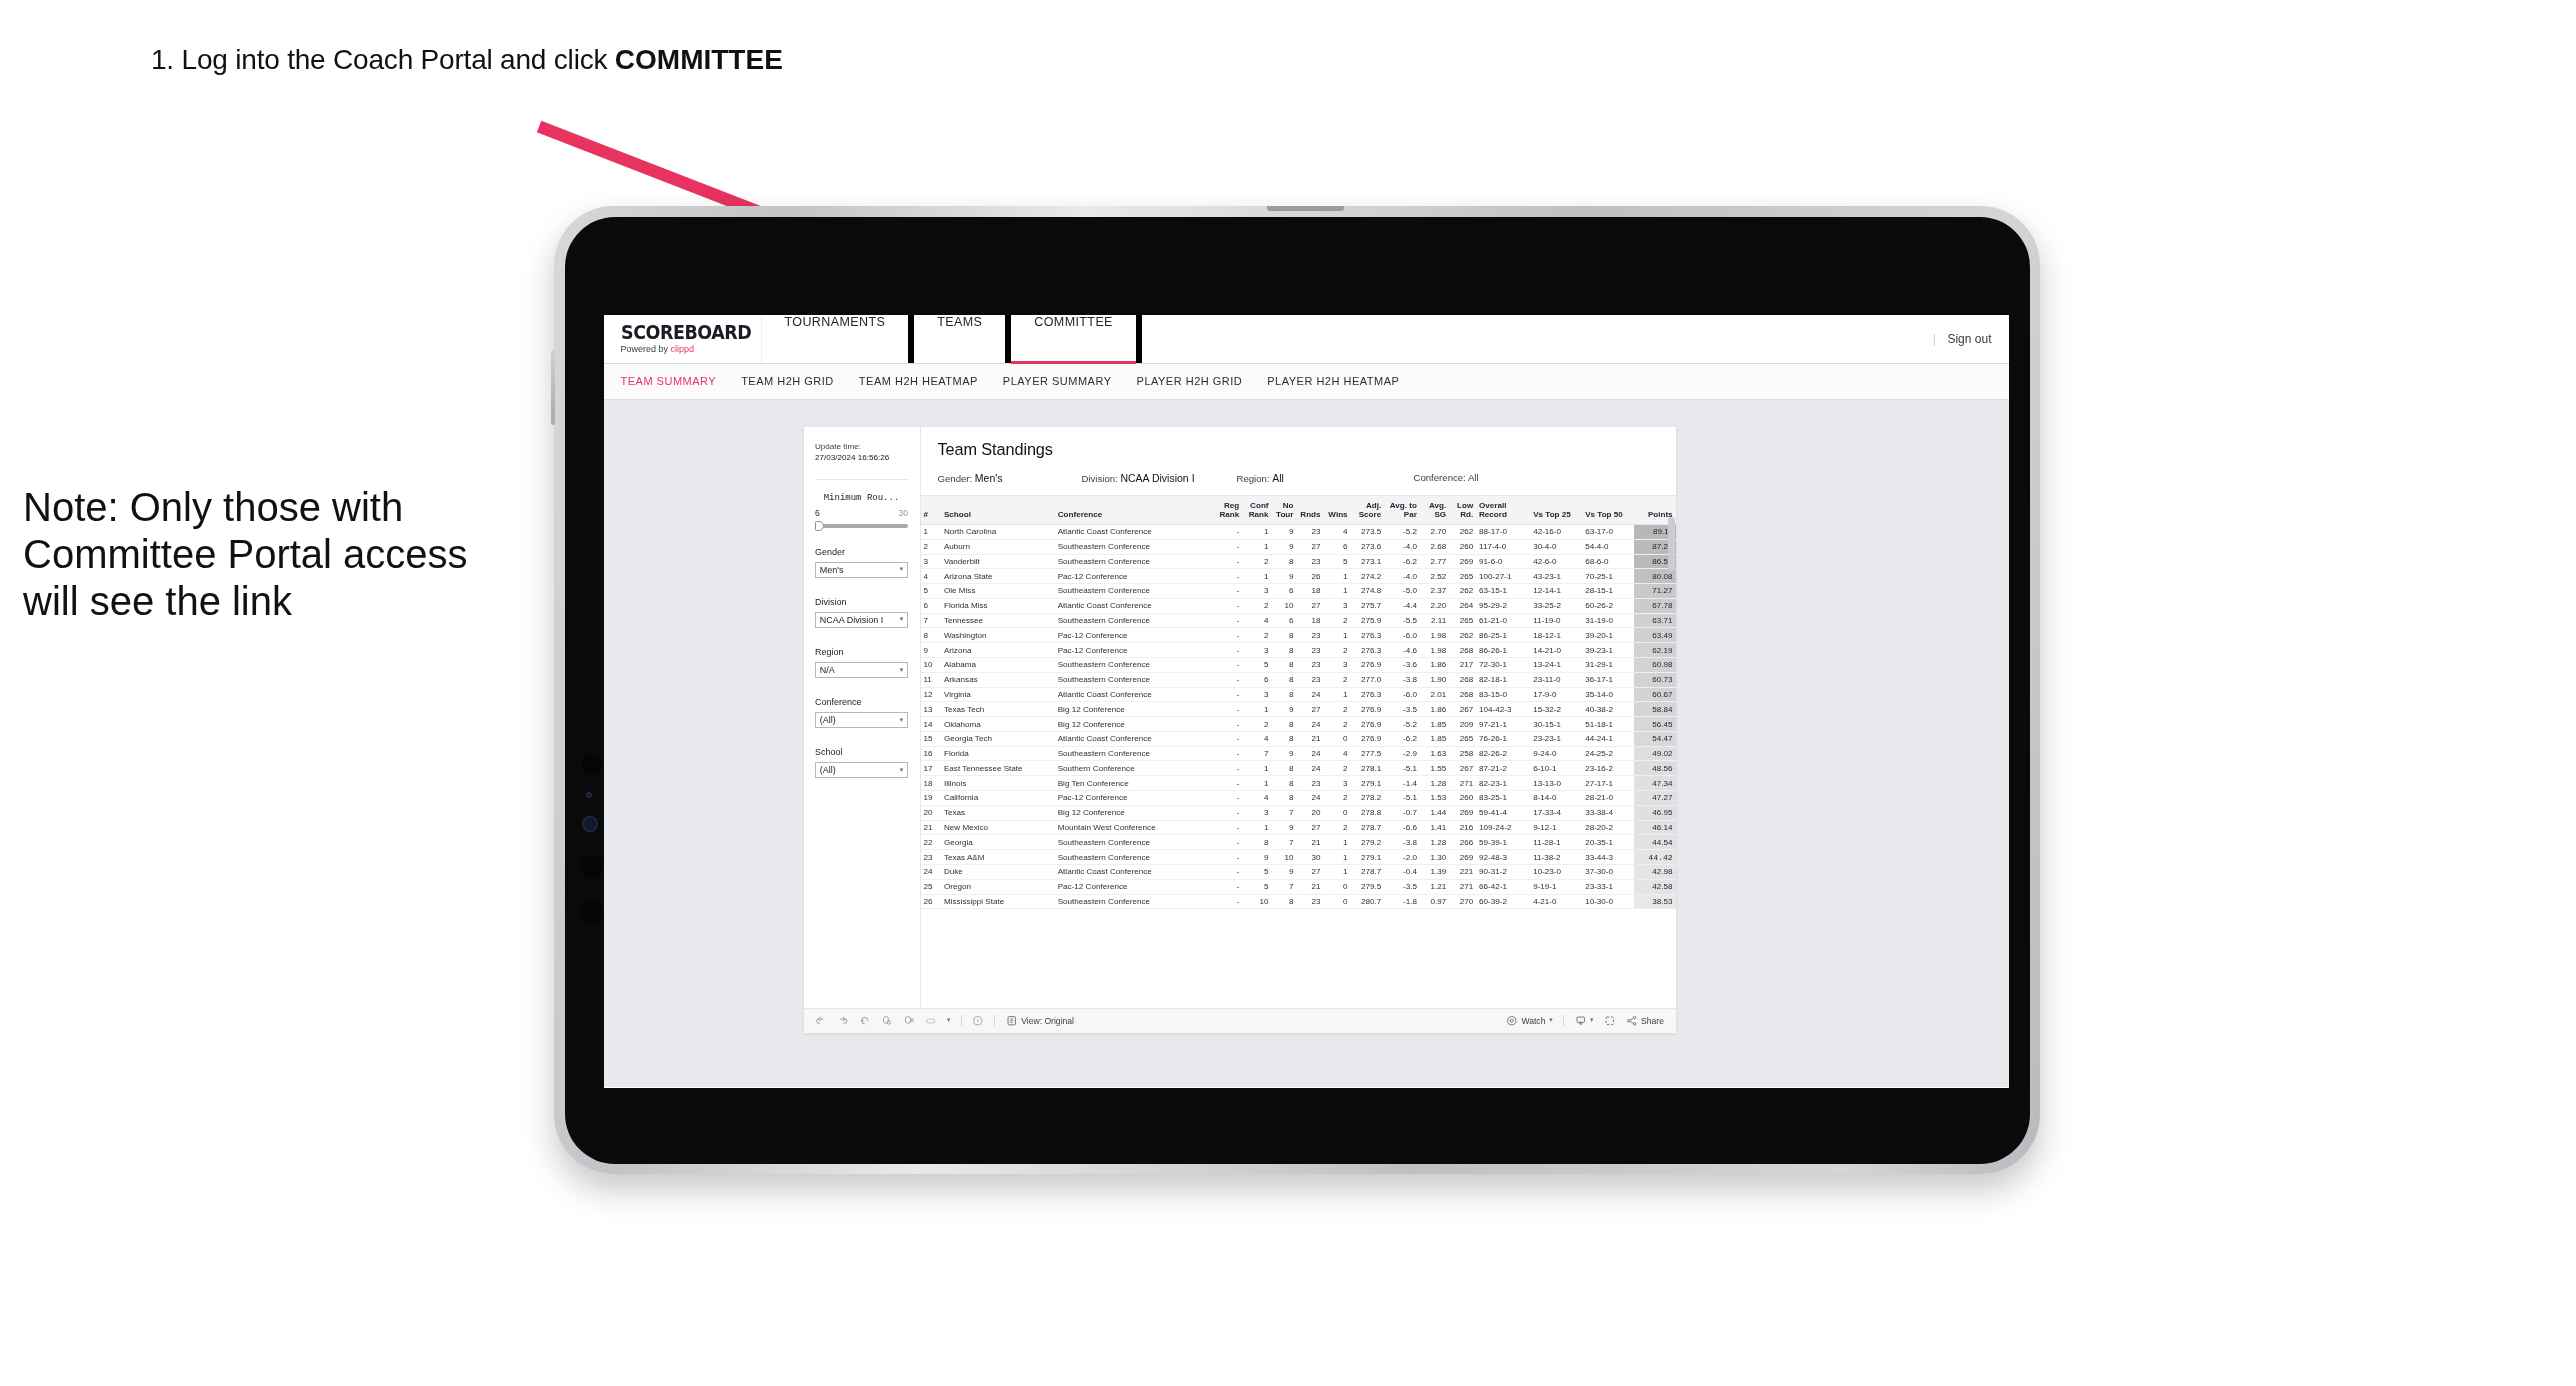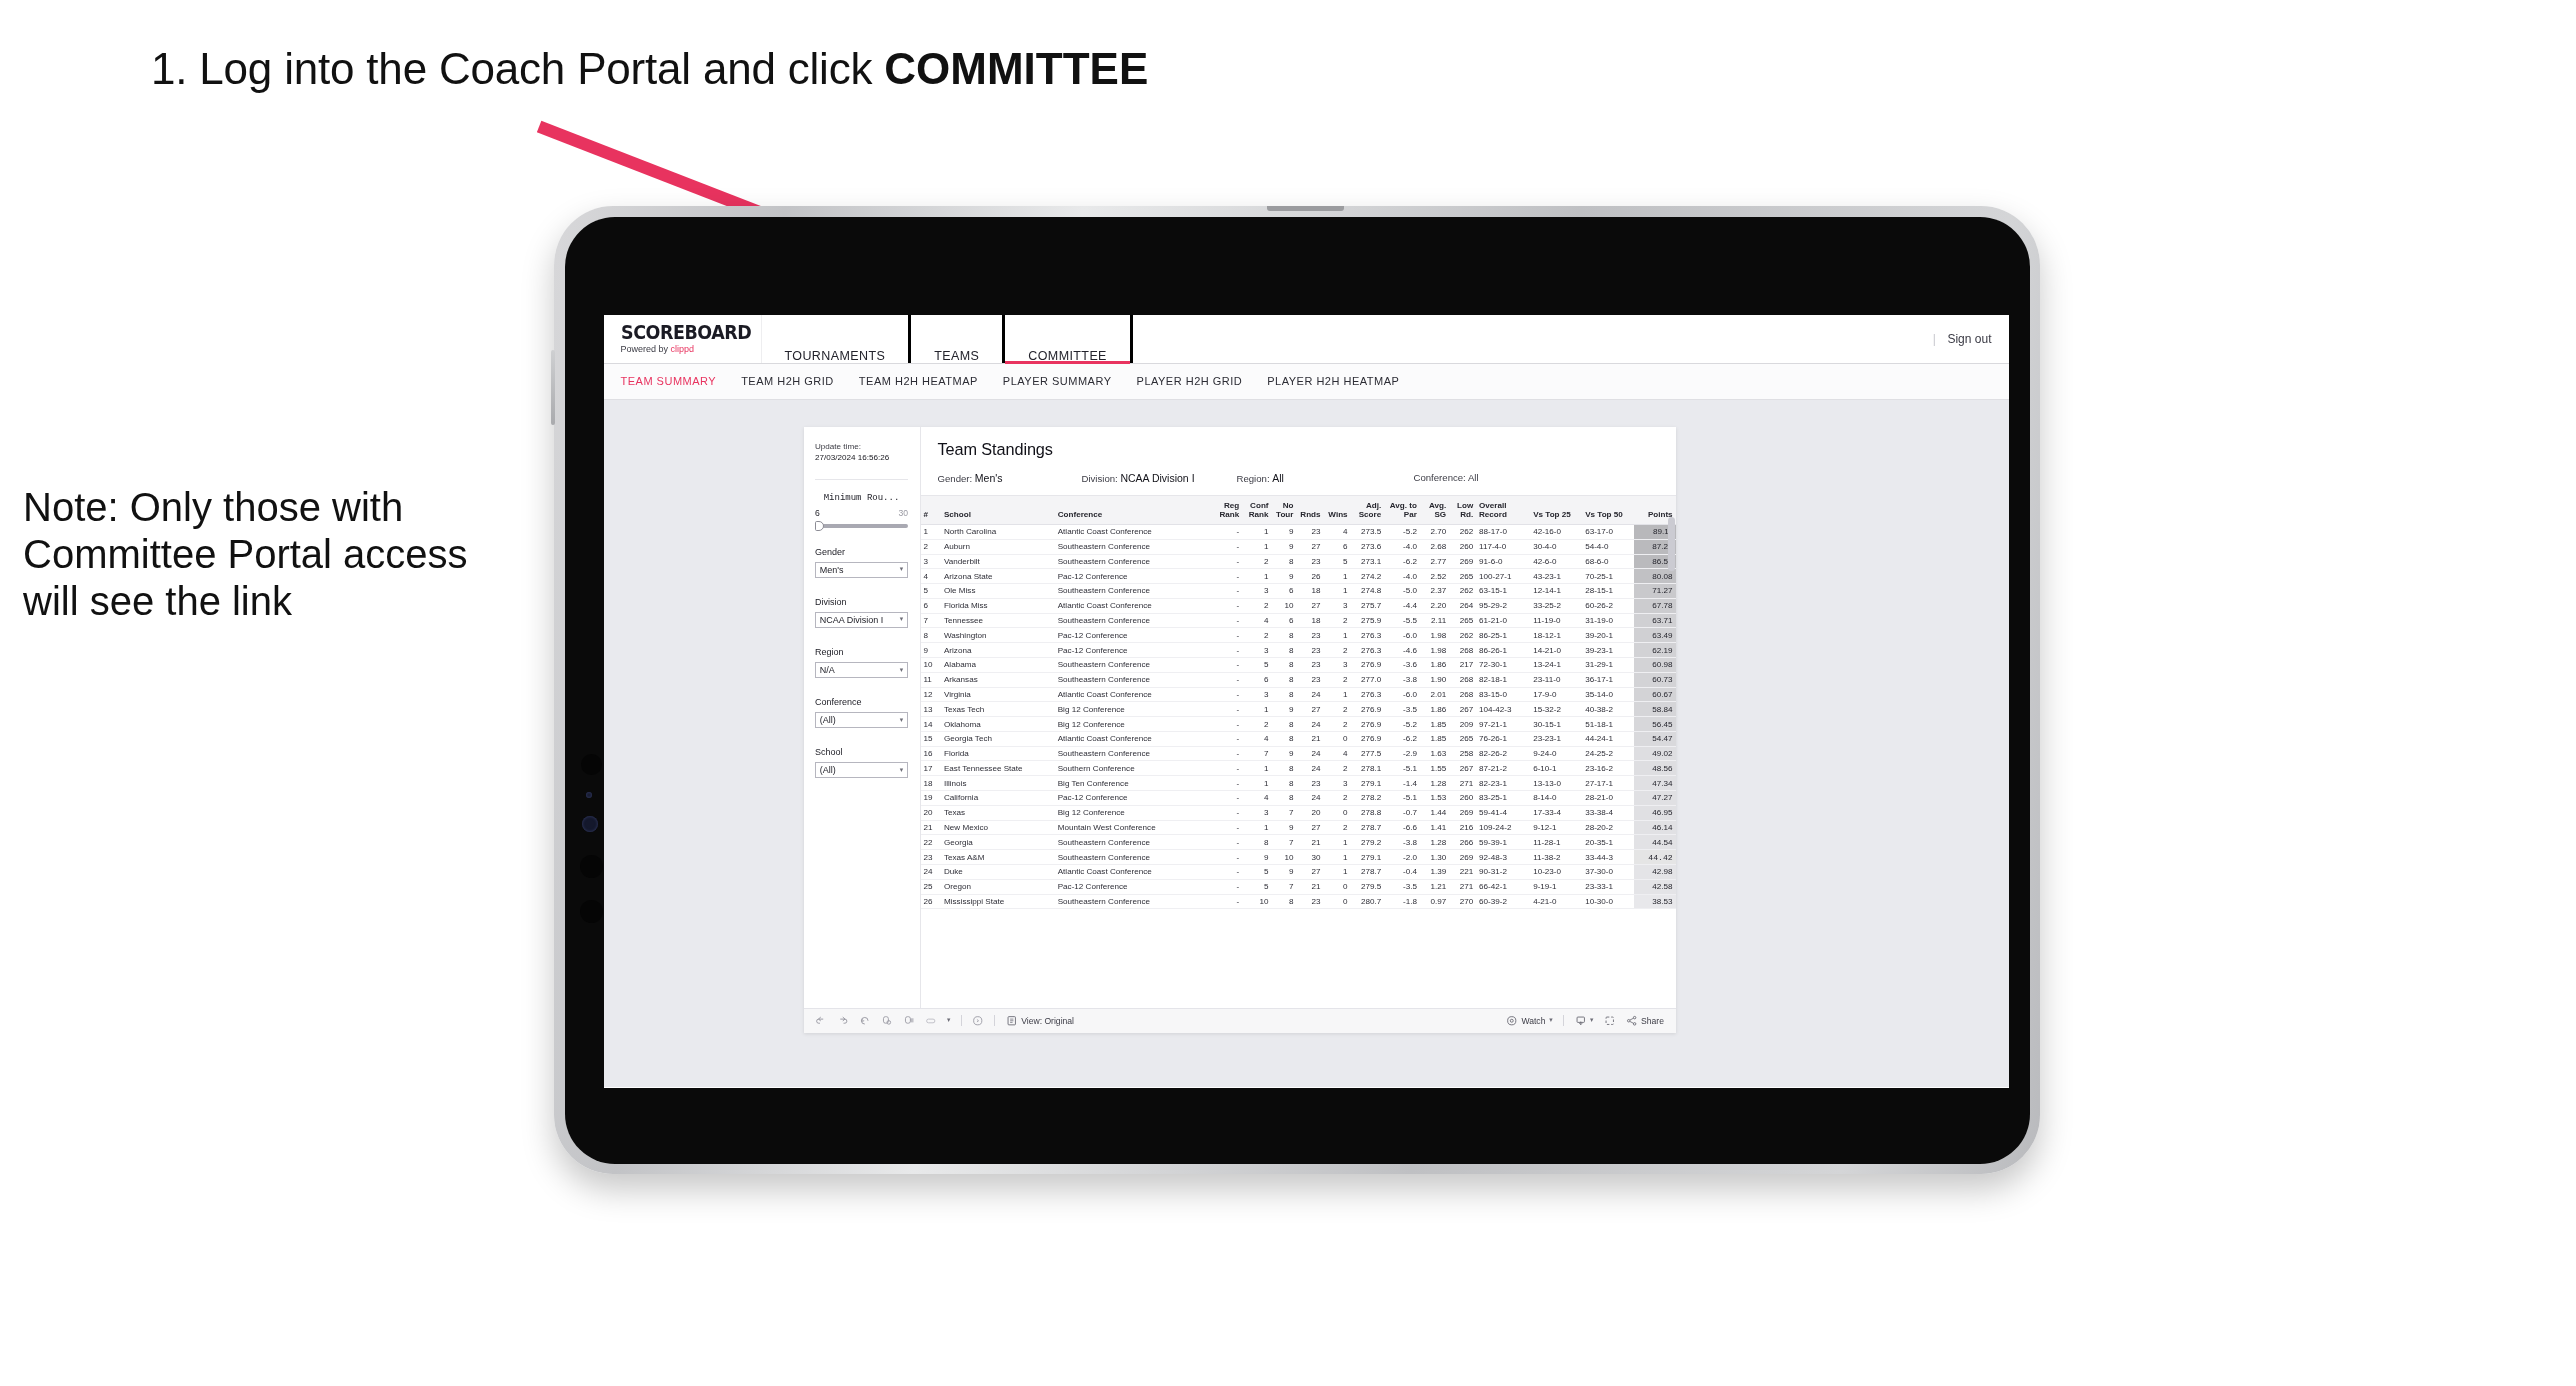--- a/index.html
+++ b/index.html
@@ -8,21 +8,21 @@
     background: #ffffff;
     font-family: "Liberation Sans", sans-serif;
     position: relative;
     overflow: hidden;
   }
 
   
   .slide-heading {
     position: absolute;
     left: 151px; top: 44px;
-    font-size: 44px;
+    font-size: 28px;
     color: #111111;
     white-space: nowrap;
     letter-spacing: -0.2px;
   }
   .slide-heading .num { font-weight: 400; }
   .slide-heading .strong { font-weight: 700; letter-spacing: 0px; }
 
   .note-block {
     position: absolute;
     left: 23px; top: 484px;
@@ -115,26 +115,26 @@
   }
   .brand-sub {
     font-size: 9px;
     color: #3b3b44;
     margin-top: 2.9px;
     line-height: 1;
   }
   .brand-sub .clippd { color: #e8335f; font-weight: 400; }
 
   .nav-item {
-    display: flex; align-items: flex-end;
+    display: flex; align-items: flex-start;
     padding: 0 23px;
     font-size: 12.5px;
     letter-spacing: 0.4px;
     color: #23232c;
-    border-right: 3px solid #000000;
+    border-right: 6px solid #000000;
     position: relative;
     cursor: pointer;
     white-space: nowrap;
   }
   .nav-item.active::after {
     content: "";
     position: absolute; left: 0; right: 0; bottom: -1px;
     height: 2.9px; background: #e8335f;
   }
   .topbar-right {

